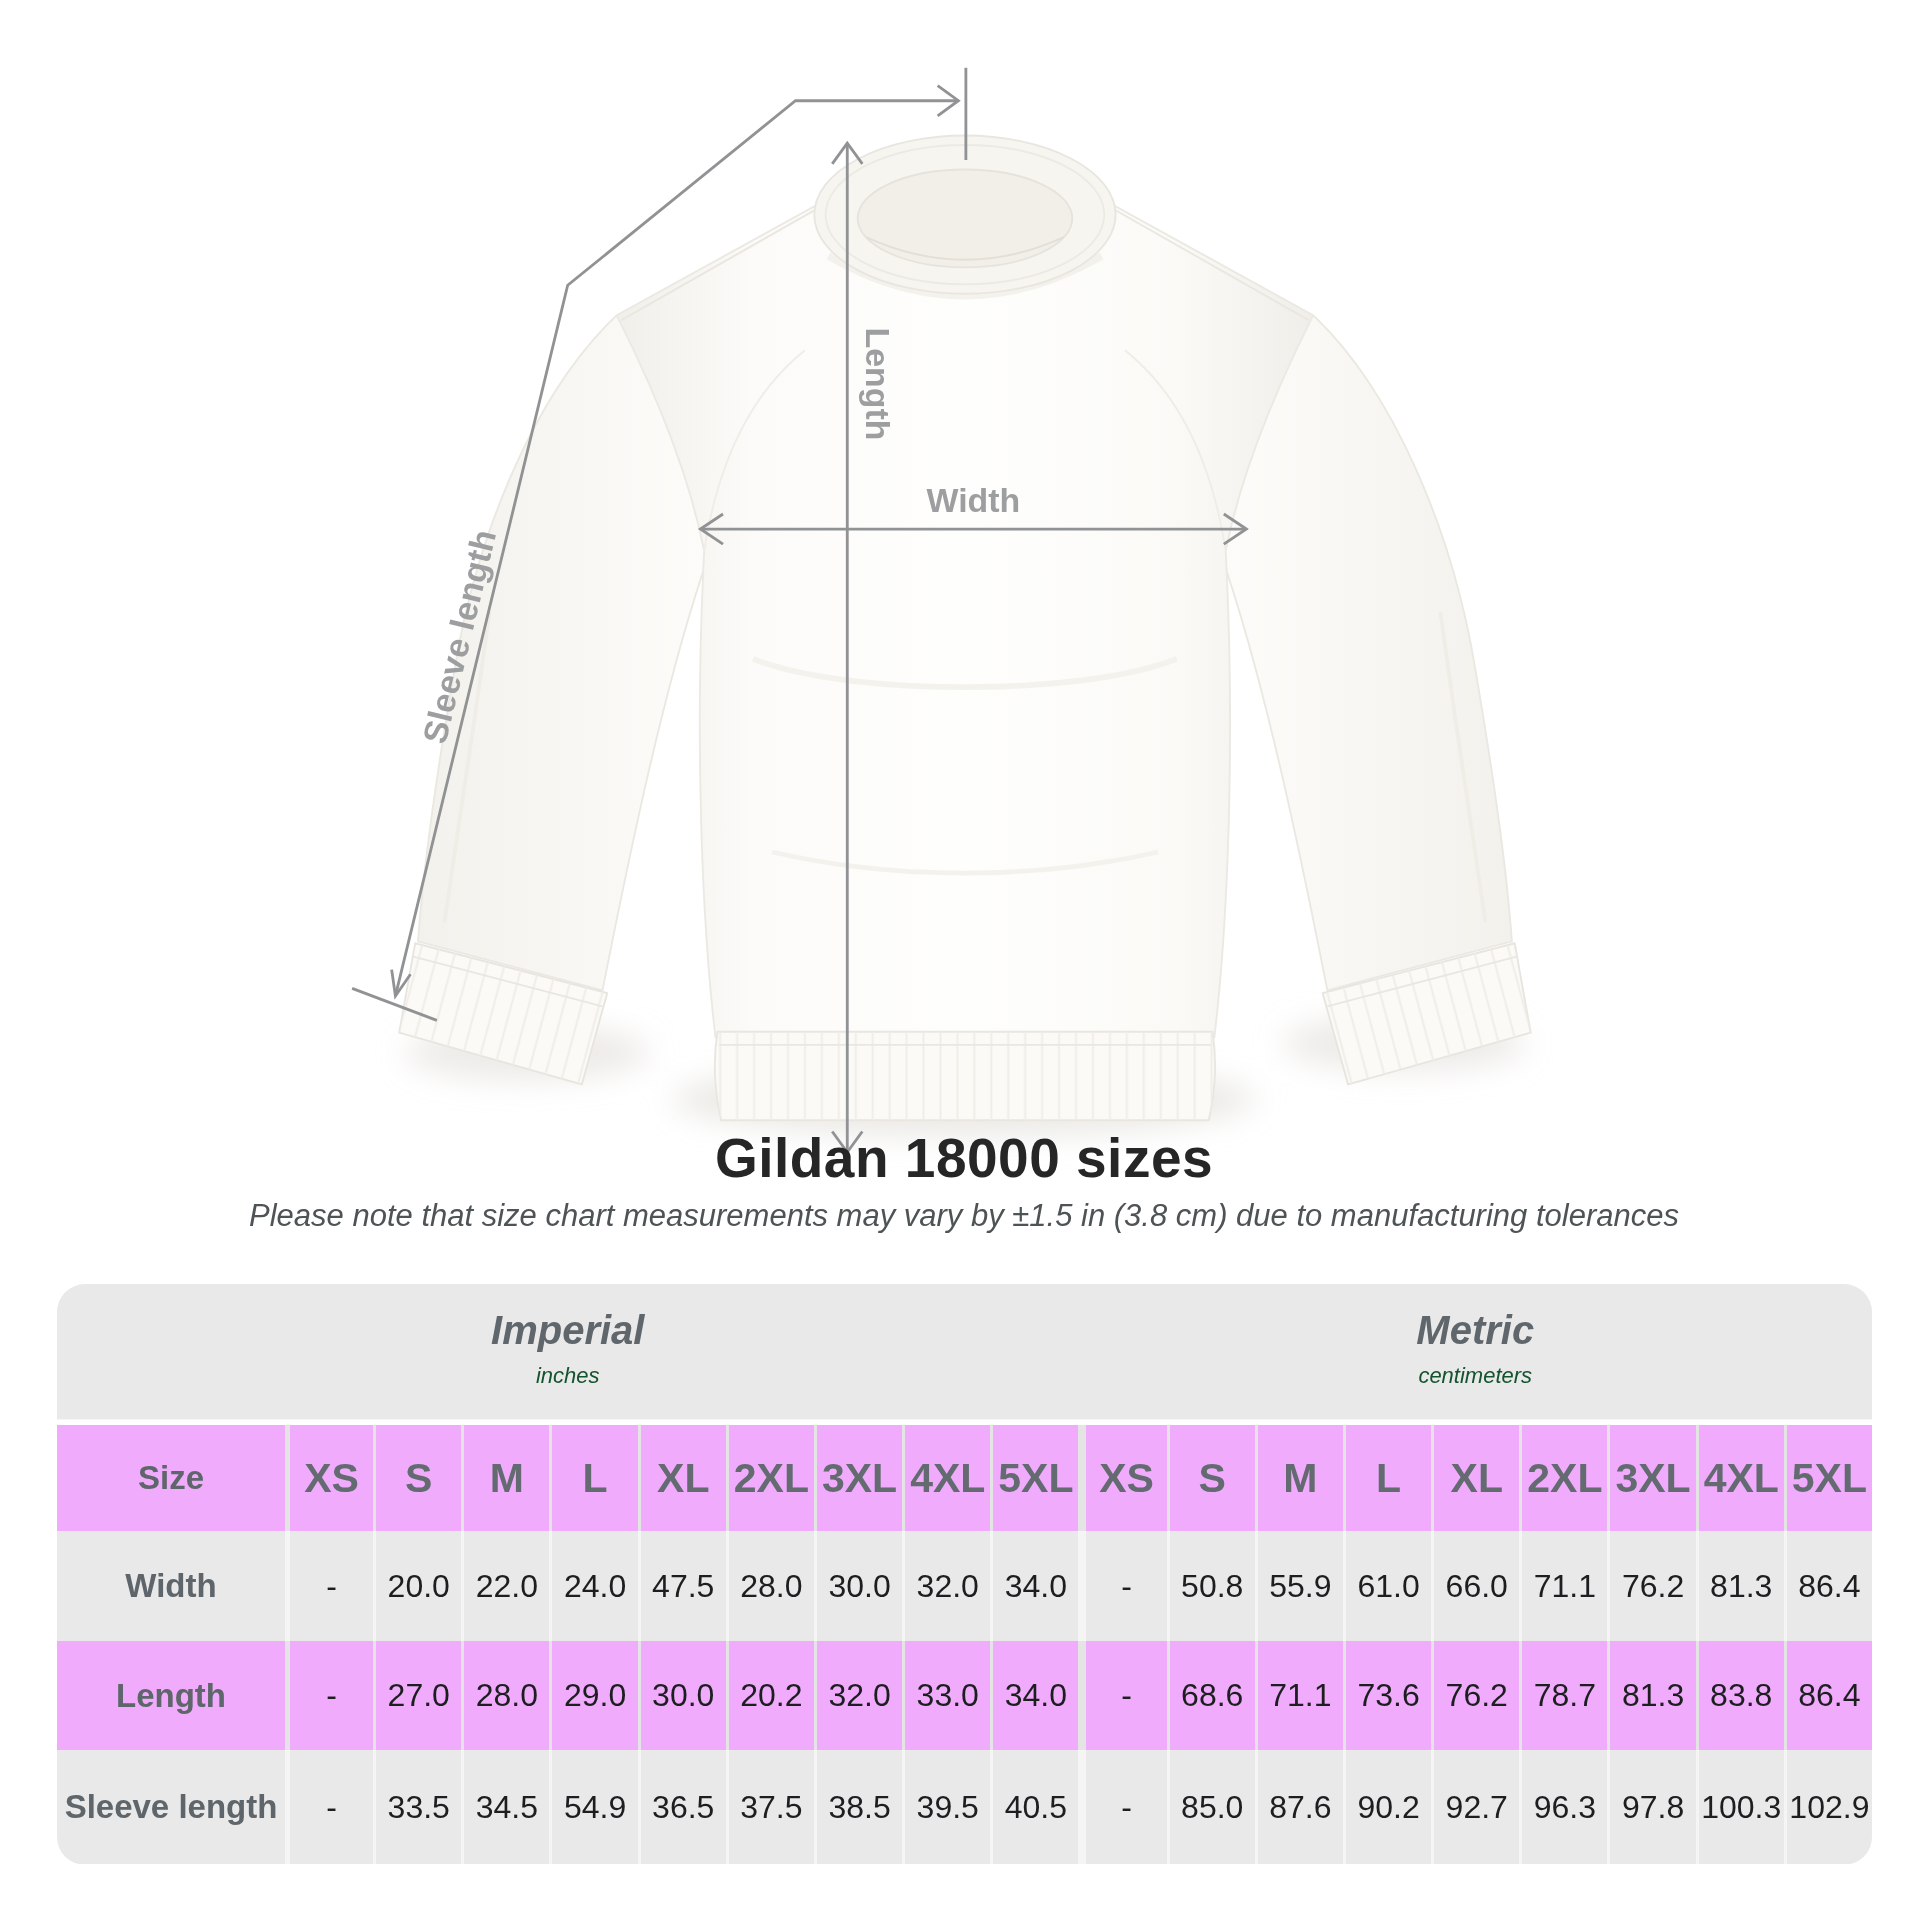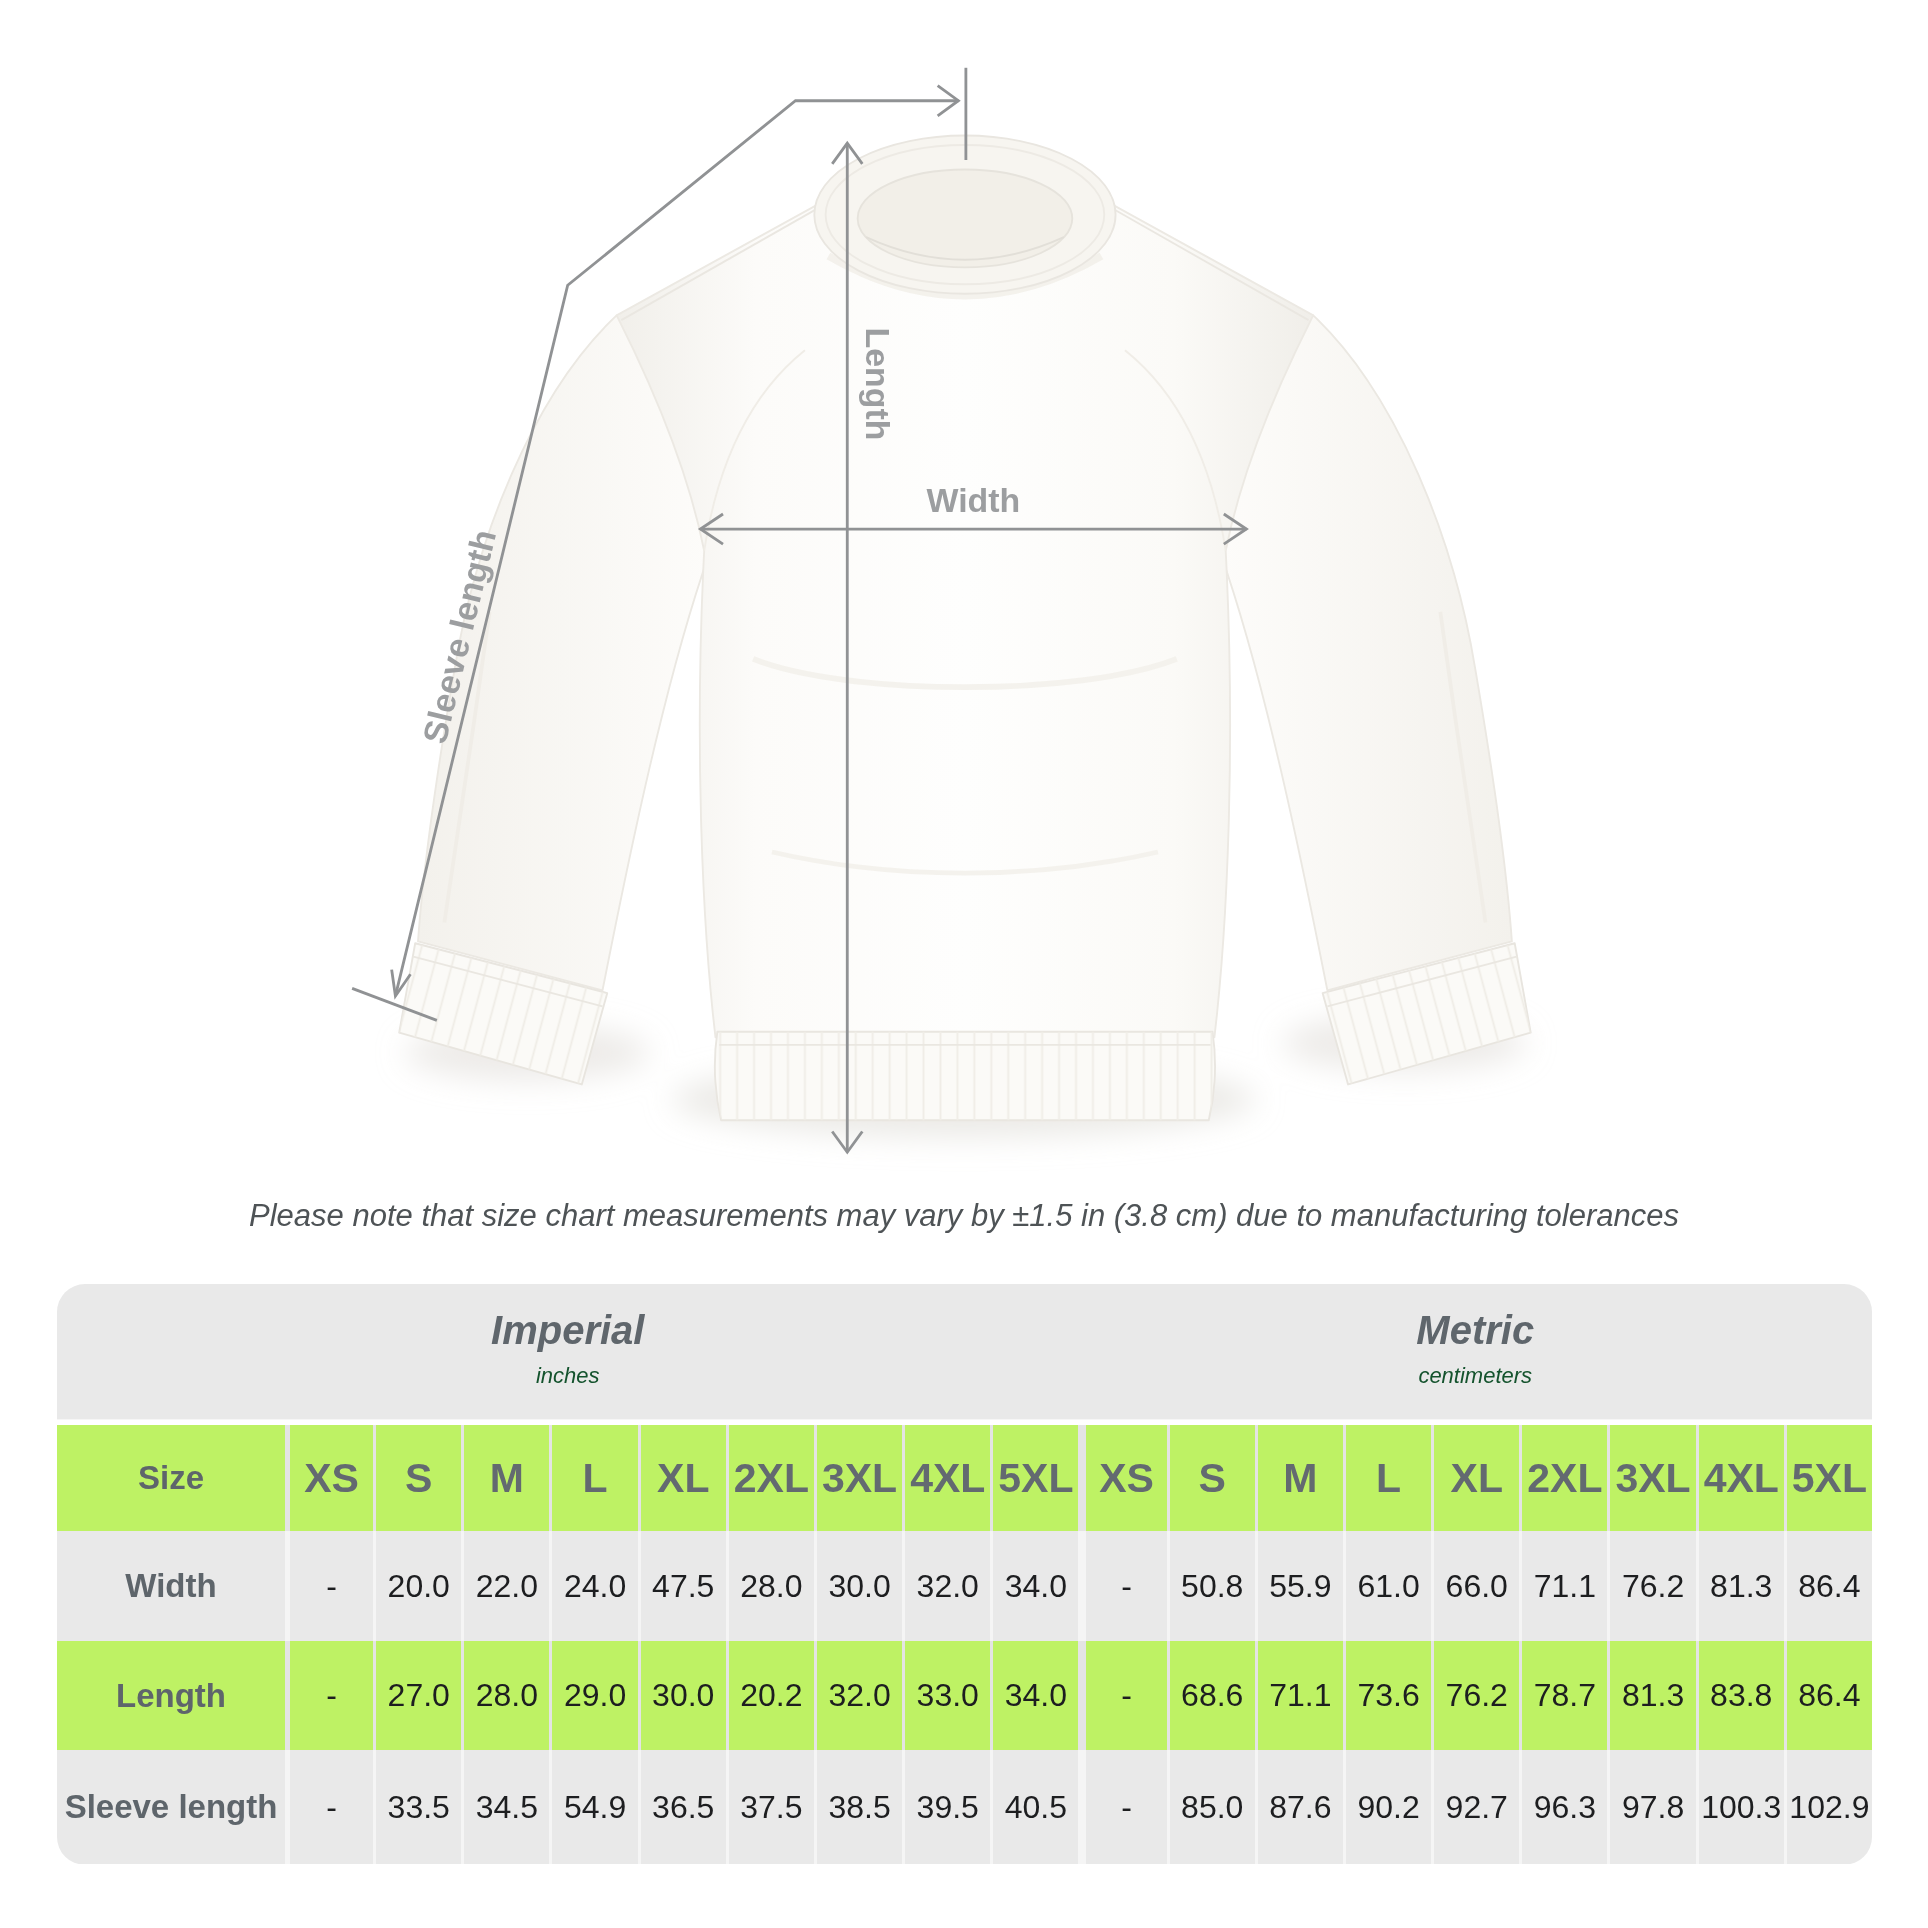--- a/index.html
+++ b/index.html
@@ -37,21 +37,21 @@
     overflow:hidden;
     background:#ffffff;
   }
   .band{background:#e9e9e9;display:flex;flex-direction:column;align-items:center;justify-content:center;gap:9.4px;transform:translateY(-5.6px);}
   .band.left{grid-column:1 / 11;}
   .band.right{grid-column:11 / 20;}
   .sec-title{font-size:40px;font-weight:bold;font-style:italic;color:#5f666c;text-align:center;}
   .sec-unit{font-size:22px;font-style:italic;color:#14532d;}
 
   .cell{display:flex;align-items:center;justify-content:center;}
-  .cell.w{background:#bef264;}
+  .cell.w{background:#f0abfc;}
   .cell.g{background:#e9e9e9;}
   .head{font-size:41px;font-weight:bold;color:#636a70;}
   .lab{font-size:33px;font-weight:bold;color:#5e656b;}
   .val{font-size:32px;font-weight:400;color:#1d1e20;}
 
   .sep{border-left:3.8px solid transparent;}
   .w.sep{border-left-color:#e4e4e4;}
   .g.sep{border-left-color:#f5f5f5;}
   .sep-first{border-left-width:5.6px;}
   .sep-wide{border-left-width:8.5px;}
@@ -163,20 +163,21 @@
 
         <g stroke="none" fill="#9c9ea0" font-family="Liberation Sans, sans-serif" font-size="36" font-weight="bold">
           <text transform="translate(920,348) rotate(90)">Length</text>
           <text x="1034" y="544" text-anchor="middle">Width</text>
           <text transform="translate(473,792) rotate(-76.5)">Sleeve length</text>
         </g>
       </g>
     </svg>
   </div>
 
+  <div class="page-title">Gildan 18000 sizes</div>
   <div class="page-subtitle">Please note that size chart measurements may vary by ±1.5 in (3.8 cm) due to manufacturing tolerances</div>
 
   <div class="size-table" id="size-table">
       <div class="band left">
         <div class="sec-title">Imperial</div>
         <div class="sec-unit">inches</div>
       </div>
       <div class="band right">
         <div class="sec-title">Metric</div>
         <div class="sec-unit">centimeters</div>

